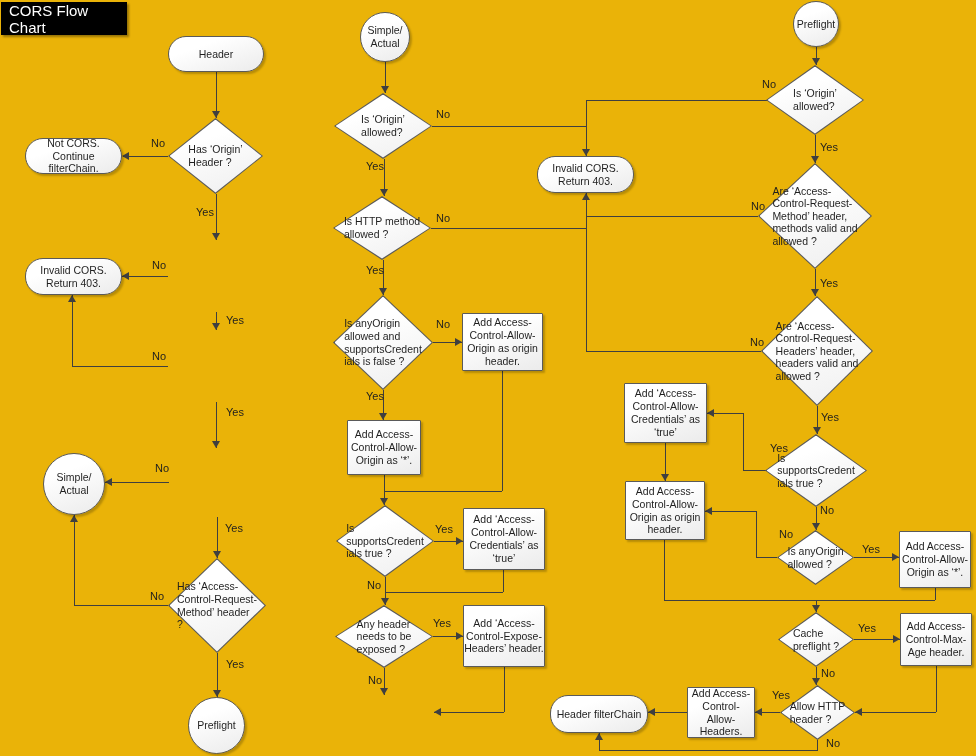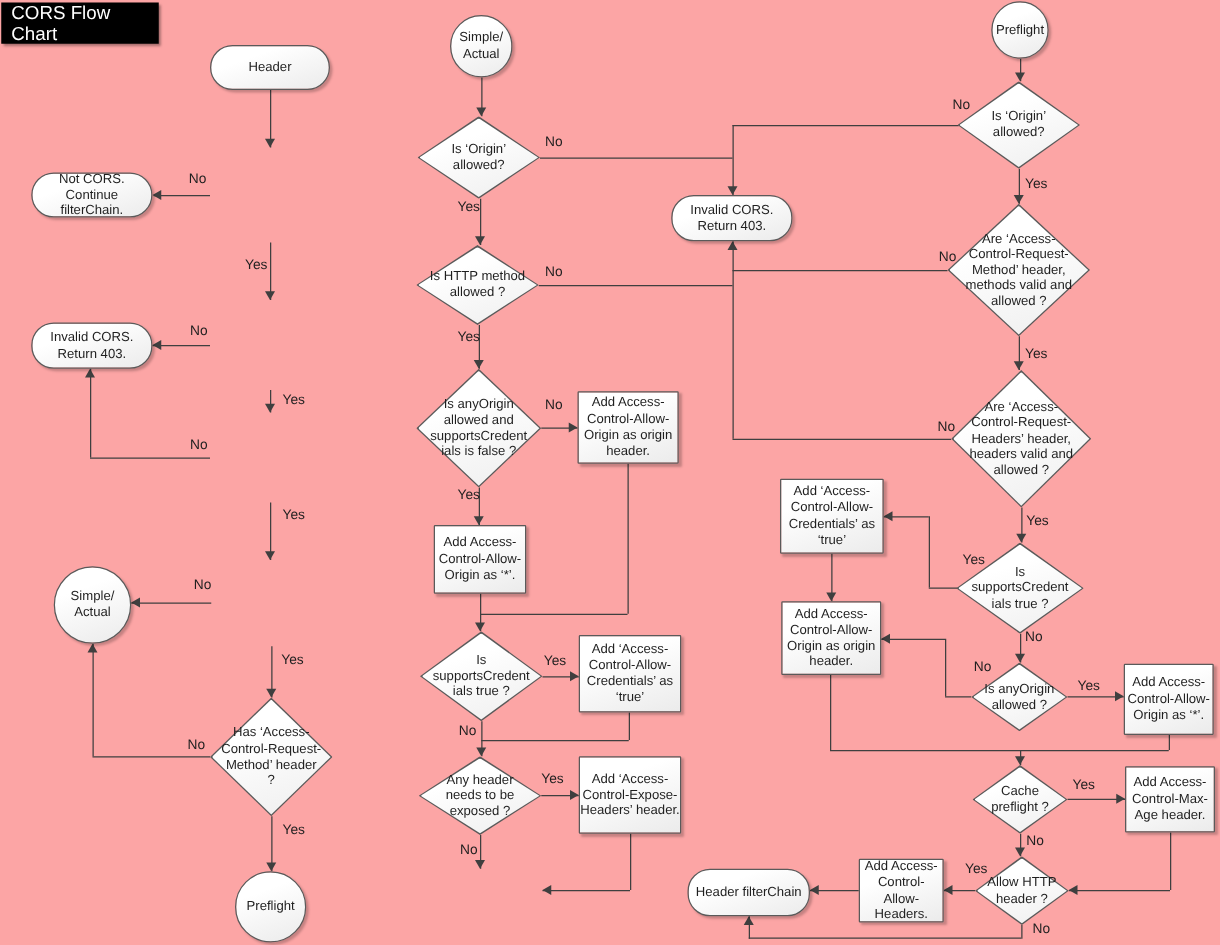--- a/index.html
+++ b/index.html
@@ -1,36 +1,36 @@
 <!DOCTYPE html>
 <html><head>
 <meta charset="utf-8">
 <style>
   html,body{margin:0;padding:0;background:#ffffff;}
-  #canvas{position:relative;width:976px;height:756px;background:#fca5a5;overflow:hidden;
+  #canvas{position:relative;width:976px;height:756px;background:#eab308;overflow:hidden;
     font-family:"Liberation Sans","DejaVu Sans",sans-serif;color:#1f1f1f;}
   
   .title{position:absolute;background:#000;color:#fff;font-size:15px;display:flex;align-items:center;
     padding-left:8px;box-shadow:2px 2px 2px rgba(0,0,0,.35);}
   
   .nd{position:absolute;display:flex;align-items:center;justify-content:center;text-align:center;
     white-space:pre-line;font-size:10.5px;line-height:1.22;
     background:linear-gradient(160deg,#ffffff 30%,#ebebeb);
     border:1.4px solid #5a5a5a;box-sizing:border-box;box-shadow:2px 2px 2px rgba(0,0,0,.22);}
   .rc{border-radius:1px;}
   .tm{border-radius:18px;}
   .ci{border-radius:50%;}
   
   .dm{position:absolute;}
   .dmb{position:absolute;inset:0;background:#5a5a5a;
     clip-path:polygon(50% 0,100% 50%,50% 100%,0 50%);
     filter:drop-shadow(2px 2px 1.5px rgba(0,0,0,.28));}
   .dmb::after{content:"";position:absolute;inset:1.5px;background:linear-gradient(160deg,#ffffff 30%,#eeeeee);
     clip-path:polygon(50% 0,100% 50%,50% 100%,0 50%);}
-  .dmt{position:absolute;inset:0;display:flex;align-items:center;justify-content:center;text-align:center;
+  .dmt{position:absolute;inset:0;display:flex;align-items:center;justify-content:center;text-align:left;
     white-space:pre-line;font-size:10.5px;line-height:1.2;}
   
   .hl{position:absolute;height:1.3px;background:#3f3f3f;}
   .vl{position:absolute;width:1.3px;background:#3f3f3f;}
   .aw{position:absolute;width:0;height:0;border:solid transparent;}
   .ad{border-width:7px 4px 0 4px;border-top-color:#3f3f3f;}
   .au{border-width:0 4px 7px 4px;border-bottom-color:#3f3f3f;}
   .al{border-width:4px 7px 4px 0;border-right-color:#3f3f3f;}
   .ar2{border-width:4px 0 4px 7px;border-left-color:#3f3f3f;}
   
@@ -143,20 +143,25 @@
   <div class="aw ar2" style="left:893px;top:635px"></div>
   <div class="aw ad" style="left:812px;top:678px"></div>
   <div class="aw al" style="left:855px;top:708px"></div>
   <div class="aw al" style="left:755px;top:708px"></div>
   <div class="aw al" style="left:648px;top:708px"></div>
   <div class="aw au" style="left:595px;top:733px"></div>
 
   <div class="title" style="left:1px;top:2px;width:118px;height:33px">CORS Flow Chart</div>
 
   <div class="nd tm" style="left:168px;top:36px;width:96px;height:36px">Header</div>
+  <div class="dm" style="left:168px;top:118px;width:95px;height:76px">
+    <div class="dmb"></div>
+    <div class="dmt">Has ‘Origin’
+Header ?</div>
+  </div>
   <div class="nd tm" style="left:25px;top:138px;width:97px;height:36px">Not CORS. Continue
 filterChain.</div>
   <div class="nd tm" style="left:25px;top:258px;width:97px;height:37px">Invalid CORS.
 Return 403.</div>
   <div class="nd ci" style="left:43px;top:453px;width:62px;height:62px">Simple/
 Actual</div>
   <div class="dm" style="left:168px;top:558px;width:98px;height:95px">
     <div class="dmb"></div>
     <div class="dmt">Has ‘Access-
 Control-Request-

